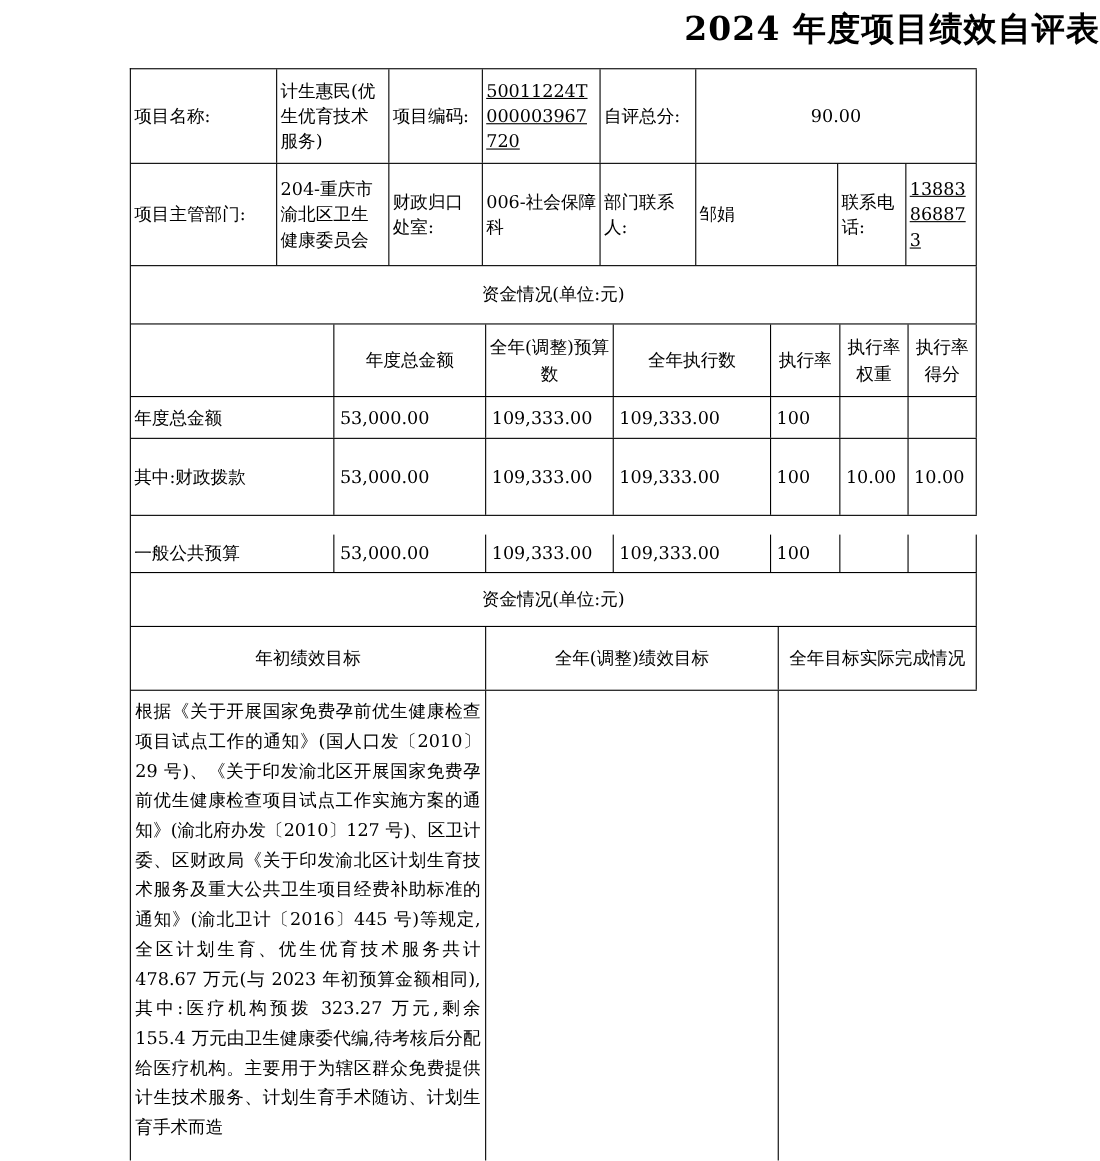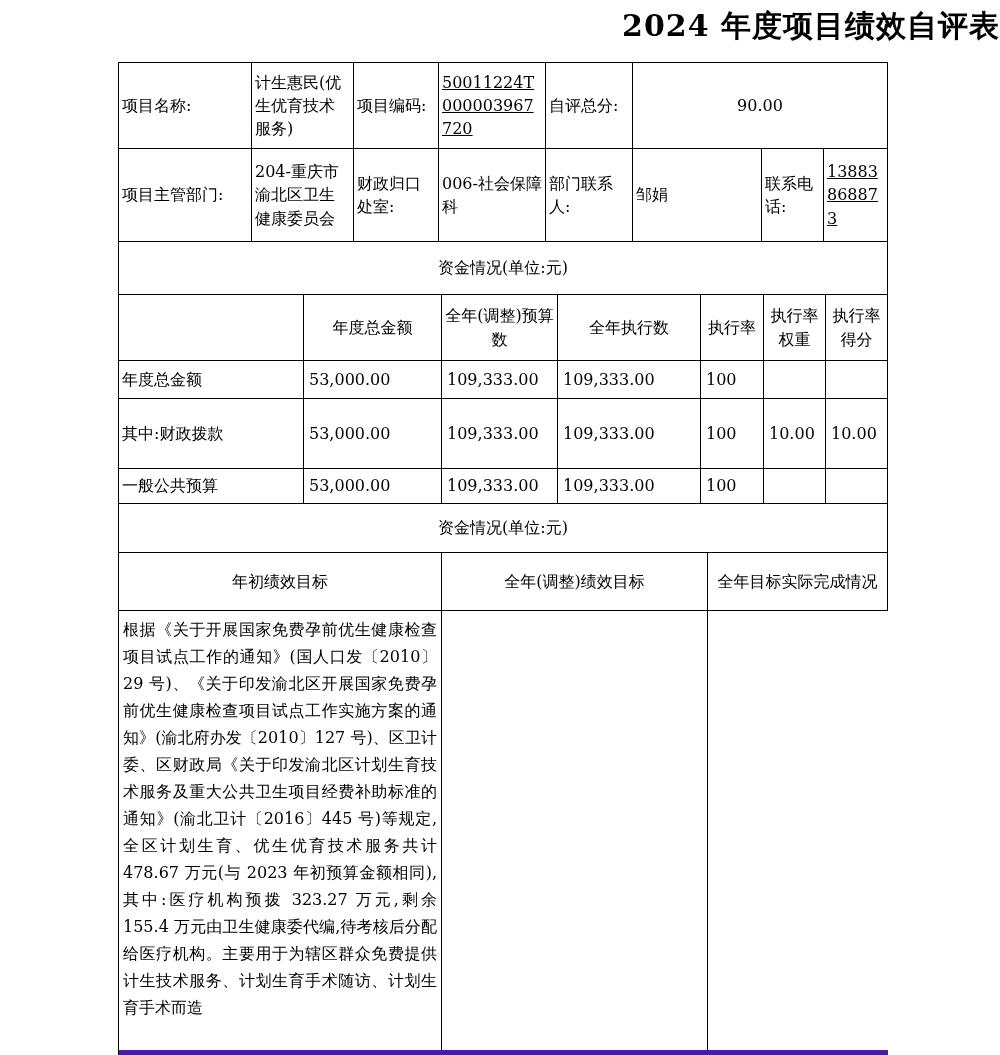--- a/index.html
+++ b/index.html
@@ -34,21 +34,21 @@
   .cols-info1 { grid-template-columns: 133px 102px 85px 107px 87px 1fr; height: 86px; }
   .cols-info2 { grid-template-columns: 133px 102px 85px 107px 87px 129px 62px 1fr; height: 93px; }
   .section-row { grid-template-columns: 1fr; }
   .sec1 { height: 53px; }
   .sec2 { height: 49px; }
   .section-cell { justify-content: center; text-align: right; }
   .cols-fund { grid-template-columns: 185px 138px 116px 143px 63px 62px 1fr; }
   .fund-head { height: 66px; }
   .fund-r1 { height: 38px; }
   .fund-r2 { height: 70px; }
-  .fund-r3 { height: 35px; }
+  .fund-r3 { height: 35px; margin-top: 17px; }
   .cols-goals { grid-template-columns: 323px 266px 1fr; }
   .goals-head { height: 58px; }
   .goals-body { height: 445px; }
   .center { justify-content: center; text-align: center; }
   .num { padding-left: 5px; }
   .para {
     align-items: flex-start;
     padding: 5px 4px 2px 4px;
     line-height: 27px;
     text-align: justify;

